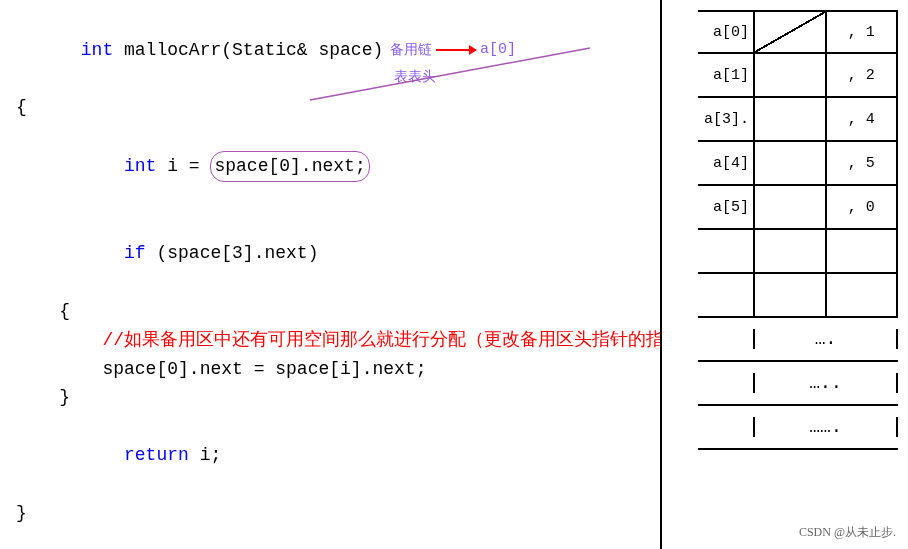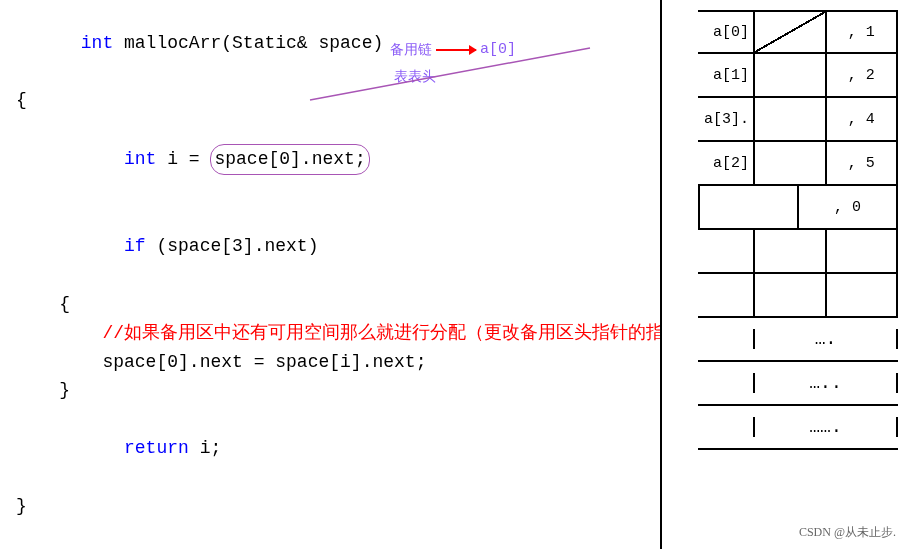--- a/index.html
+++ b/index.html
@@ -18,21 +18,21 @@
       height: 549px;
       background: #fff;
       position: relative;
     }
 
     
     .code-panel {
       width: 660px;
       height: 549px;
       background: #fff;
-      padding: 0 16px;
+      padding: 7px 16px;
       position: relative;
       font-size: 18px;
       line-height: 1.6;
       color: #000;
     }
 
     .code-line {
       white-space: pre;
       display: block;
     }
@@ -292,28 +292,29 @@
 
       <div class="array-row">
         <div class="array-label">a[3].</div>
         <div class="array-cell-container">
           <div class="array-cell"></div>
           <div class="array-cell">, 4</div>
         </div>
       </div>
 
       <div class="array-row">
-        <div class="array-label">a[2]</div>
+        <div class="array-label">a[4]</div>
         <div class="array-cell-container">
           <div class="array-cell"></div>
           <div class="array-cell">, 5</div>
         </div>
       </div>
 
       <div class="array-row">
+        <div class="array-label">a[5]</div>
         <div class="array-cell-container">
           <div class="array-cell"></div>
           <div class="array-cell">, 0</div>
         </div>
       </div>
 
       <div class="array-row-empty">
         <div class="array-label"></div>
         <div class="array-cell-container">
           <div class="array-cell"></div>

